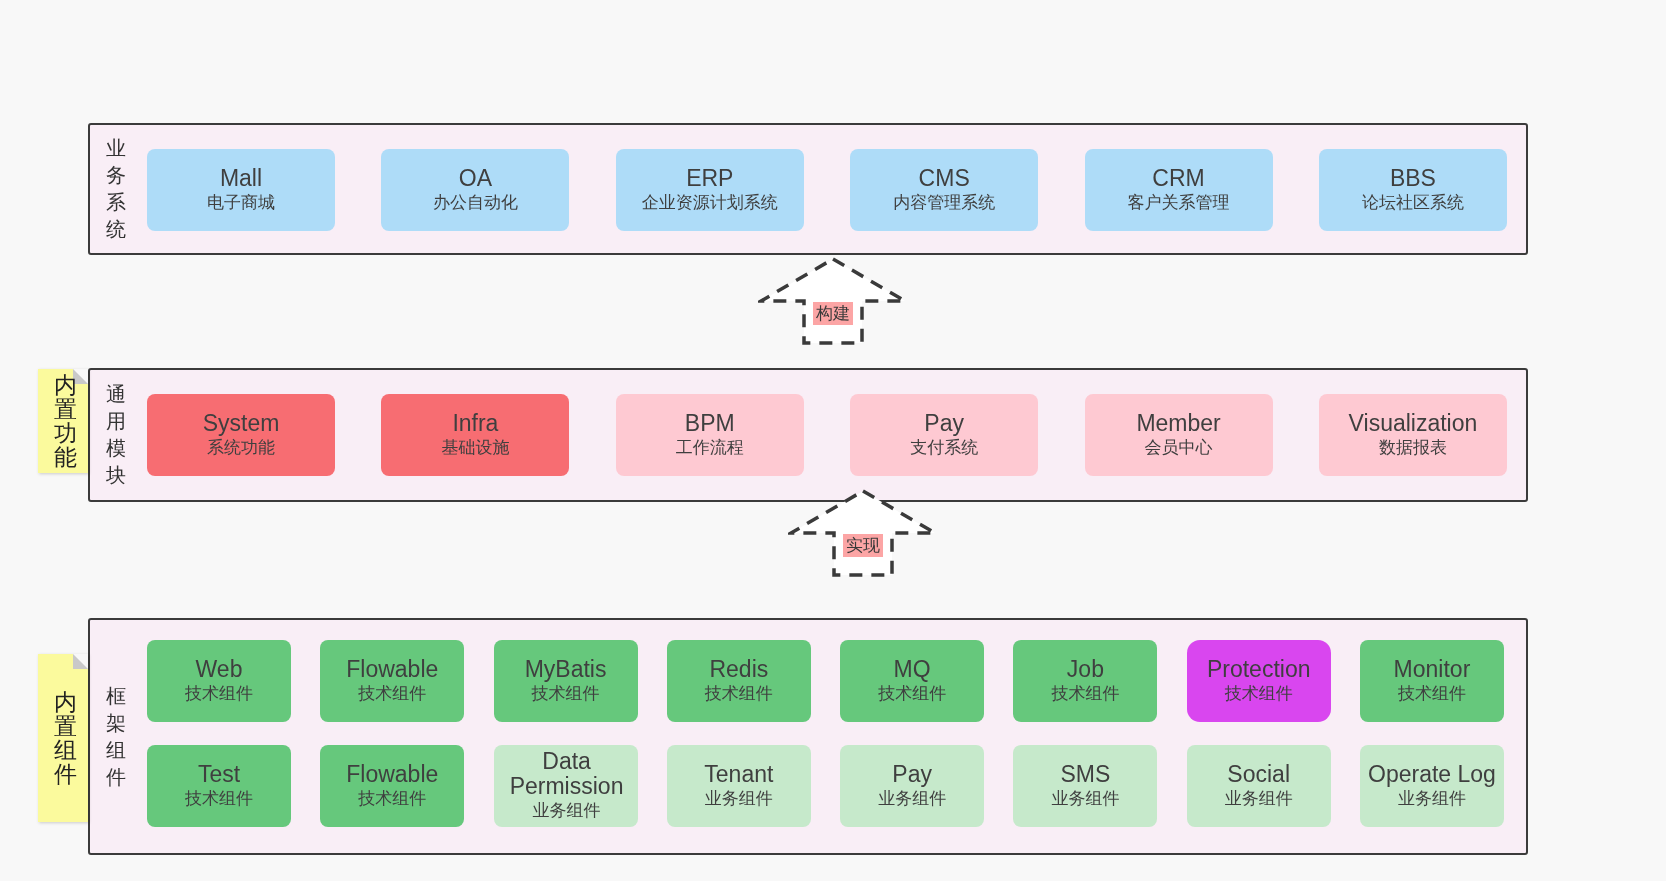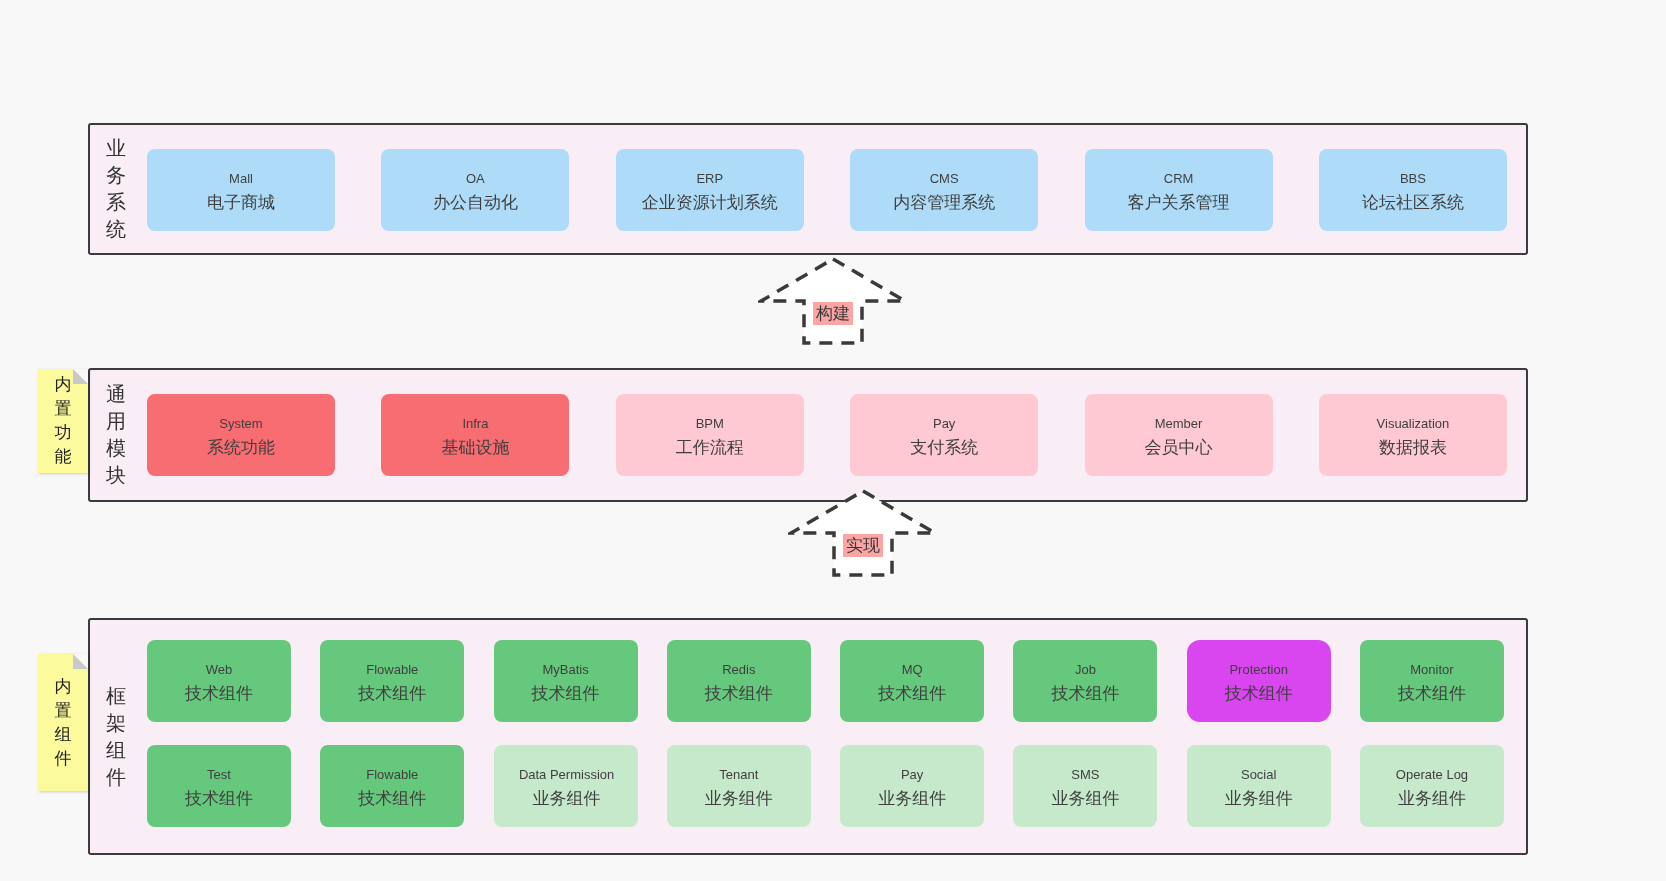--- a/index.html
+++ b/index.html
@@ -60,48 +60,48 @@
     border-radius:8px;
     display:flex;
     flex-direction:column;
     justify-content:center;
     align-items:center;
     text-align:center;
     box-sizing:border-box;
     padding:2px 6px;
   }
   .layer-components .arch-box{width:144px;}
-  .box-title{font-size:13px;line-height:25px;}
+  .box-title{font-size:23px;line-height:25px;}
   .box-sub{font-size:17px;line-height:24px;}
   
   .sticky-note{
     position:absolute;
     left:38px;
     width:50px;
     background:#fbfa9d;
     box-shadow:1px 1px 3px rgba(0,0,0,0.18);
     z-index:3;
   }
   .sticky-note::before{
     content:"";
     position:absolute;
     top:0;right:0;
     width:0;height:0;
     border-style:solid;
     border-width:0 15px 15px 0;
     border-color:#f8f8f8 #f8f8f8 #c9c9c9 #c9c9c9;
   }
   .sticky-note-modules{top:369px;height:104px;}
-  .sticky-note-components{top:654px;height:137px;}
+  .sticky-note-components{top:654px;height:168px;}
   .sticky-note .note-text{
     position:absolute;
     left:50%;top:50%;
     transform:translate(-50%,-50%);
     width:18px;
-    font-size:17px;
+    font-size:23px;
     line-height:24px;
     text-align:center;
     word-break:break-all;
     color:#222;
   }
   
   .block-arrow{
     position:absolute;
     width:150px;
     height:90px;

